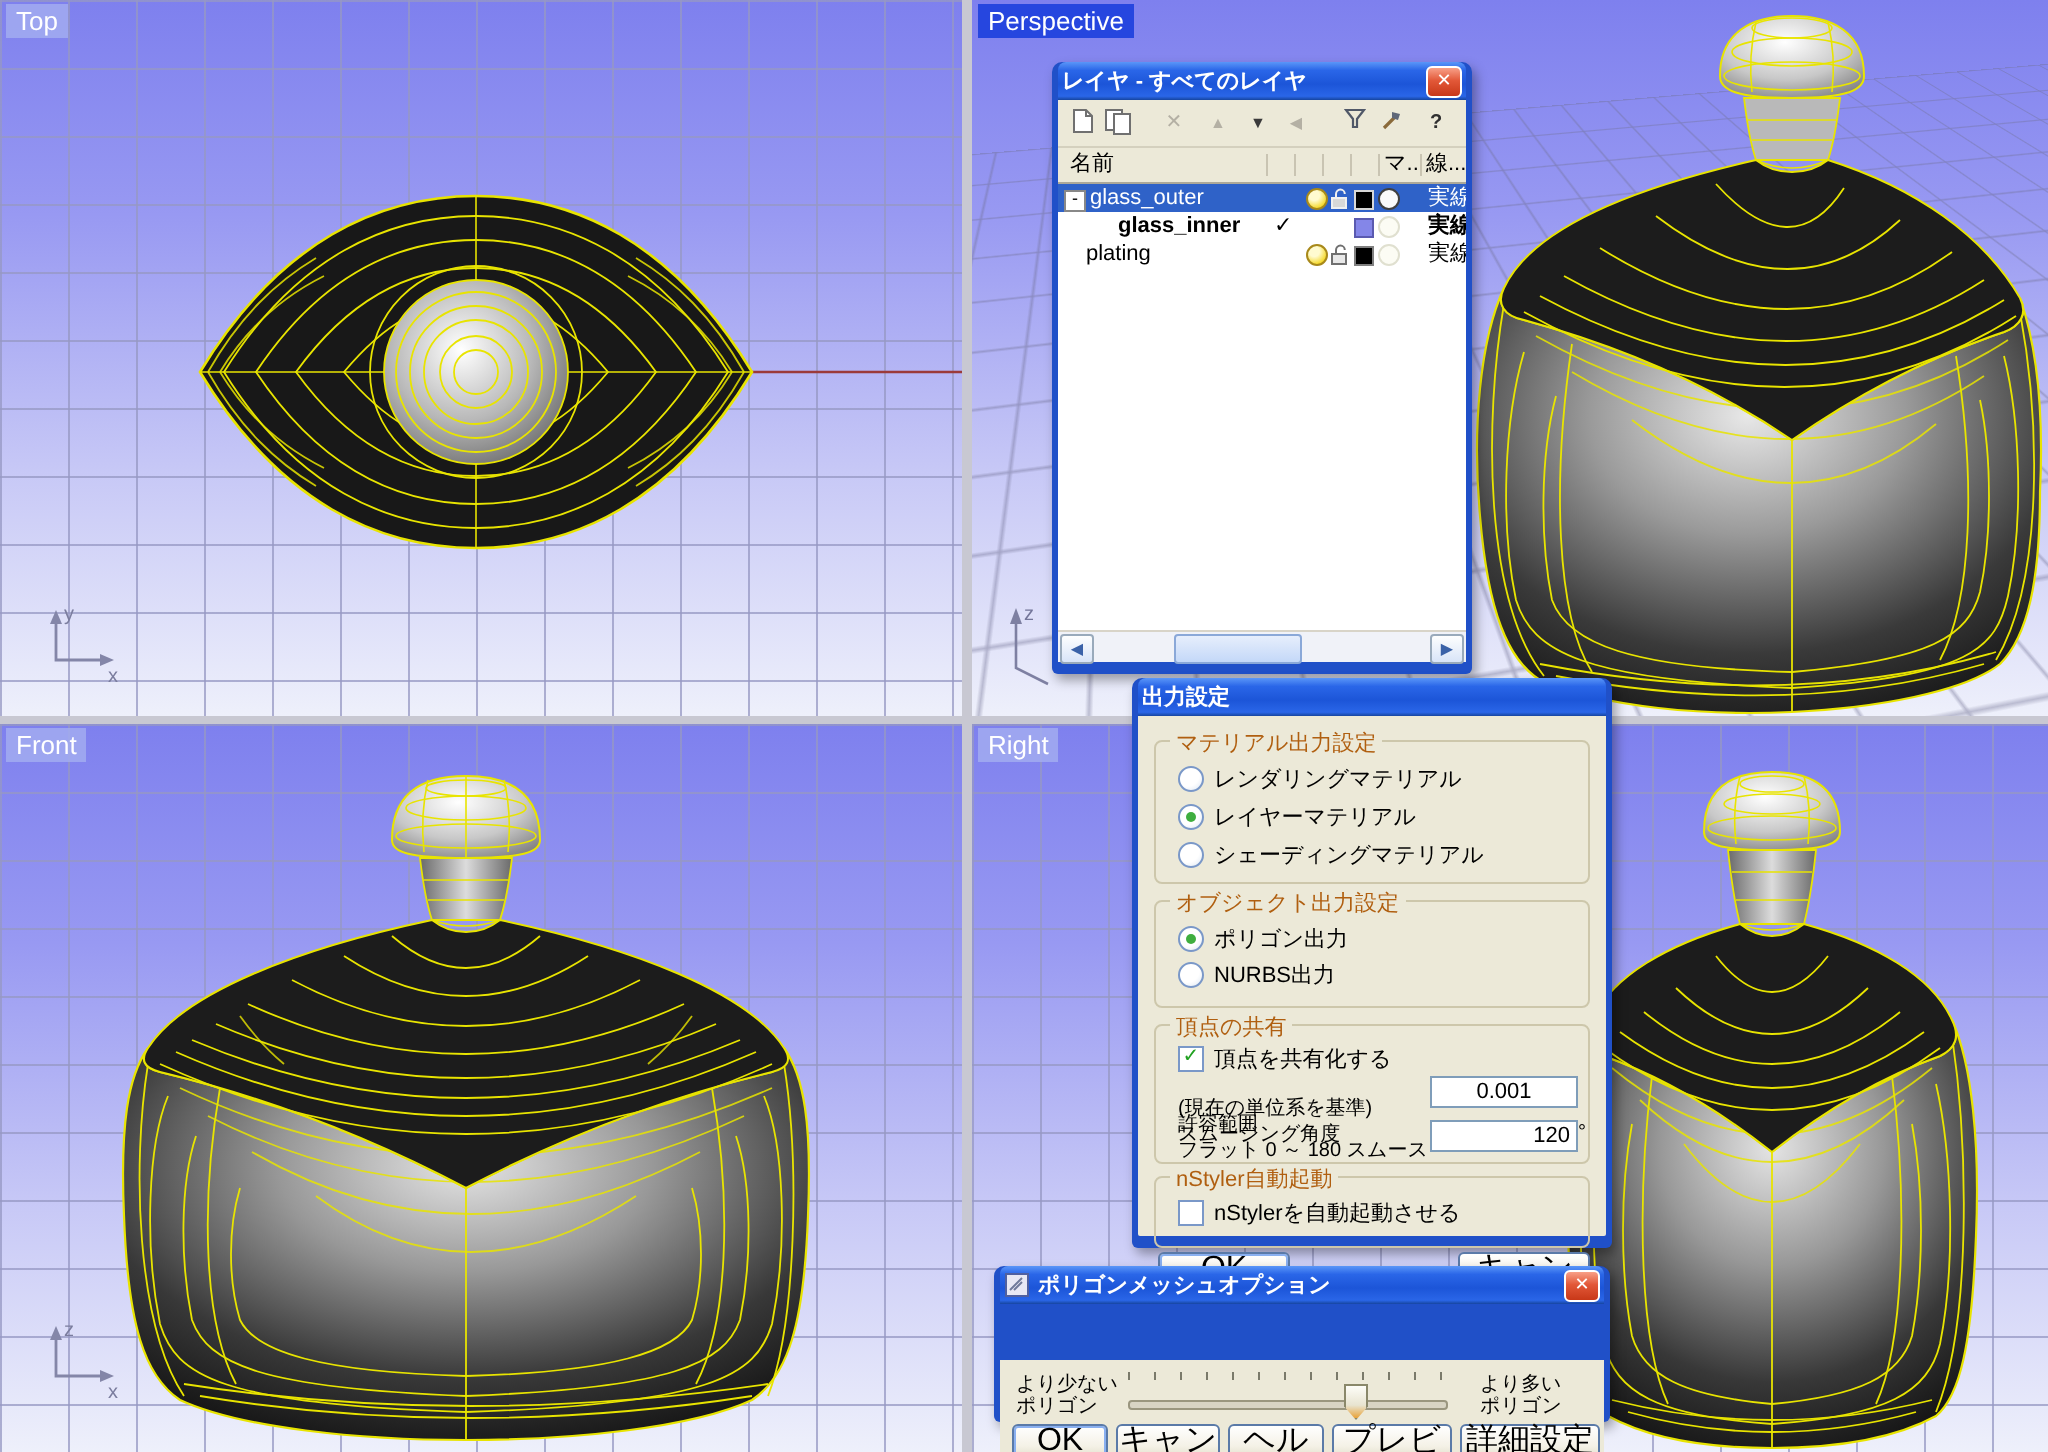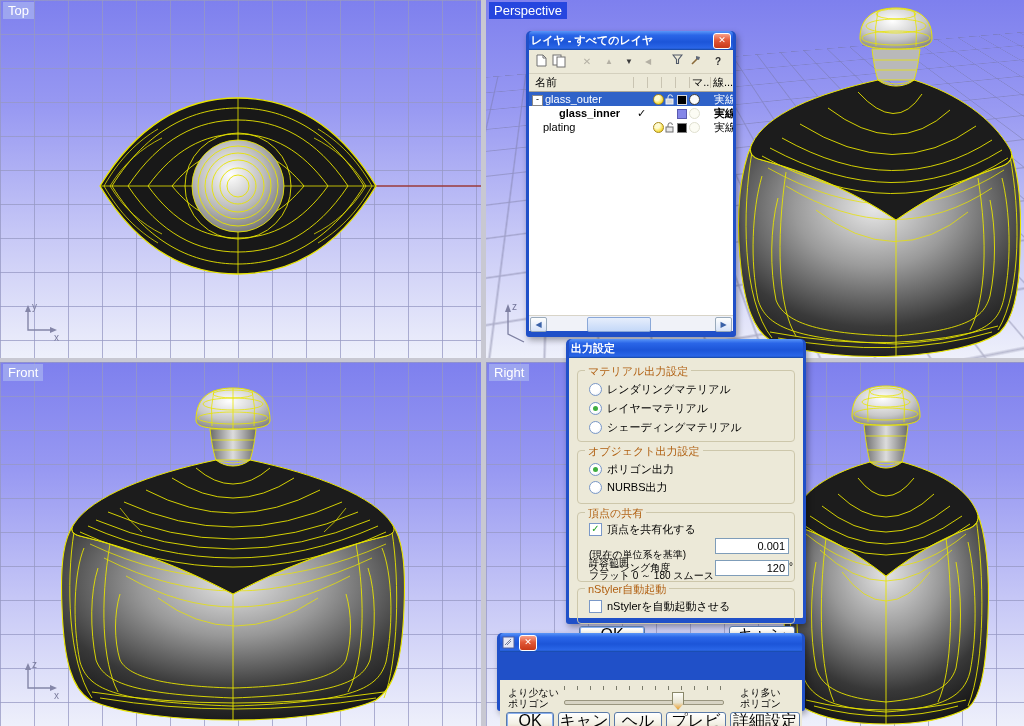--- a/index.html
+++ b/index.html
@@ -455,21 +455,21 @@
 
       <div class="grp" style="left:8px;top:154px;width:216px;height:68px;">
         <span class="glabel">頂点の共有</span>
       </div>
       <div class="check-row" style="left:20px;top:164px;">
         <span class="checkbox">✓</span>
         <span>頂点を共有化する</span>
       </div>
       <div class="smalltext" style="left:20px;top:199px;">許容範囲</div>
       <div class="smalltext" style="left:20px;top:191px;">(現在の単位系を基準)</div>
-      <div class="field" style="left:146px;top:180px;width:66px;">0.001</div>
+      <div class="field" style="left:146px;top:180px;width:66px;text-align:center;">0.001</div>
       <div class="smalltext" style="left:20px;top:204px;">スムージング角度</div>
       <div class="smalltext" style="left:20px;top:212px;">フラット 0 ～ 180 スムース</div>
       <div class="field" style="left:146px;top:202px;width:66px;">120</div>
       <div class="smalltext" style="left:220px;top:203px;">°</div>
 
       <div class="grp" style="left:8px;top:230px;width:216px;height:34px;">
         <span class="glabel">nStyler自動起動</span>
       </div>
       <div class="check-row" style="left:20px;top:241px;">
         <span class="checkbox"></span>
@@ -480,20 +480,21 @@
       <div class="btn" style="left:160px;top:268px;width:64px;position:absolute;">キャンセル</div>
     </div>
   </div>
 
   <div class="xpwin" style="left:497px;top:633px;width:302px;height:75px;">
     <div class="titlebar">
       <svg width="13" height="13" viewBox="0 0 13 13">
         <rect x="1" y="1" width="11" height="11" fill="#e8e8f4" stroke="#5060a0"></rect>
         <path d="M3,9 L9,3 M5,9 L9,5" stroke="#707a9a" stroke-width="1"></path>
       </svg>
+      <span class="ttext">ポリゴンメッシュオプション</span>
       <span class="closebtn">✕</span>
     </div>
     <div class="wincontent" style="height:53px;margin-top:28px;">
       <div class="smalltext" style="left:8px;top:7px;">より少ない</div>
       <div class="smalltext" style="left:8px;top:18px;">ポリゴン</div>
       <div class="ticks" style="left:64px;top:6px;width:158px;"></div>
       <div class="strack" style="left:64px;top:20px;width:158px;"></div>
       <div class="sthumb2" style="left:172px;top:12px;"></div>
       <div class="smalltext" style="left:240px;top:7px;">より多い</div>
       <div class="smalltext" style="left:240px;top:18px;">ポリゴン</div>

